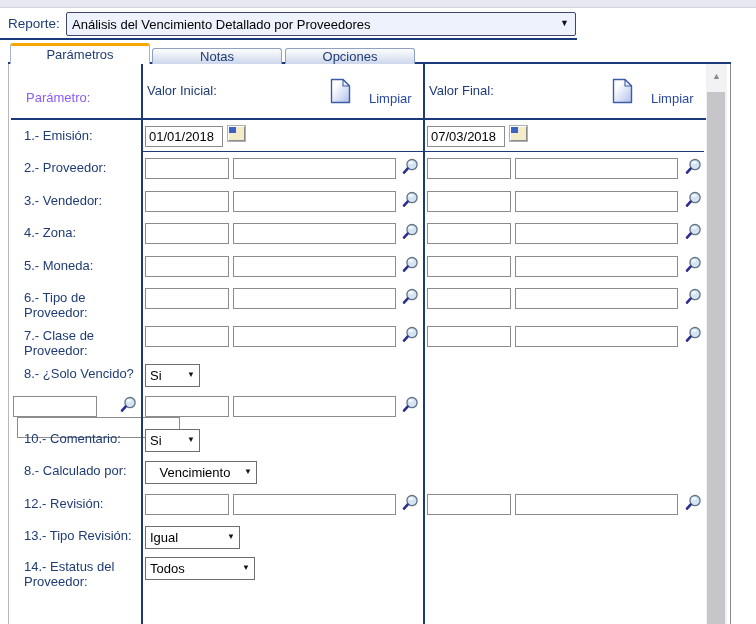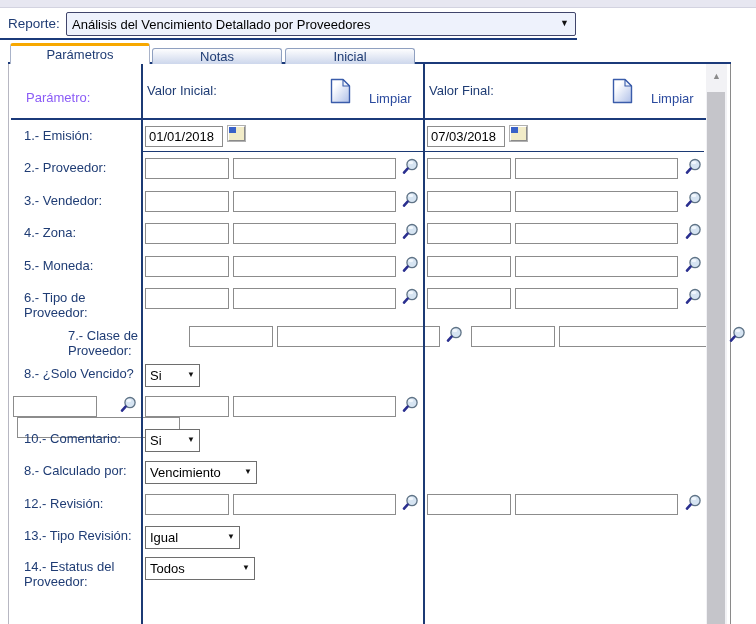--- a/index.html
+++ b/index.html
@@ -91,21 +91,21 @@
     </select>
     <span class="rselect-arrow">▼</span>
   </div>
 
 
   <div class="report-underline"></div>
 
   <div class="tabs" id="tabs">
       <div class="tab active">Parámetros</div>
       <div class="tab inactive">Notas</div>
-      <div class="tab inactive">Inicial</div>
+      <div class="tab inactive">Opciones</div>
     </div>
 
   <div class="panel">
     <div class="panel-topline"></div>
     <div class="vline v1"></div>
     <div class="vline v2"></div>
 
     <div class="header-row">
       <div class="hlabel">Parámetro:</div>
       <div class="hval">
@@ -208,21 +208,21 @@
                 <circle cx="10" cy="6.6" r="5.1" fill="#d6e4f2" stroke="#5f7386" stroke-width="1.3"></circle>
                 <ellipse cx="8.8" cy="4.6" rx="2.6" ry="1.7" fill="#f2f8fd" opacity="0.95"></ellipse>
                 <line x1="5.6" y1="10.6" x2="2" y2="14.6" stroke="#2a2f8f" stroke-width="2.6" stroke-linecap="round"></line>
               </svg></span></div>
           <div class="cell-val"><input class="txt inp-small" type="text" style=""><input class="txt inp-large" type="text" style=""><span class="mag"><svg width="17" height="17" viewBox="0 0 17 17">
                 <circle cx="10" cy="6.6" r="5.1" fill="#d6e4f2" stroke="#5f7386" stroke-width="1.3"></circle>
                 <ellipse cx="8.8" cy="4.6" rx="2.6" ry="1.7" fill="#f2f8fd" opacity="0.95"></ellipse>
                 <line x1="5.6" y1="10.6" x2="2" y2="14.6" stroke="#2a2f8f" stroke-width="2.6" stroke-linecap="round"></line>
               </svg></span></div>
         </div>
-        <div class="prow" style="height: 38px; padding-left: 44px;">
+        <div class="prow" style="height: 38px;">
           <div class="cell-lab">7.- Clase de Proveedor:</div>
           <div class="cell-val"><input class="txt inp-small" type="text" style=""><input class="txt inp-large" type="text" style=""><span class="mag"><svg width="17" height="17" viewBox="0 0 17 17">
                 <circle cx="10" cy="6.6" r="5.1" fill="#d6e4f2" stroke="#5f7386" stroke-width="1.3"></circle>
                 <ellipse cx="8.8" cy="4.6" rx="2.6" ry="1.7" fill="#f2f8fd" opacity="0.95"></ellipse>
                 <line x1="5.6" y1="10.6" x2="2" y2="14.6" stroke="#2a2f8f" stroke-width="2.6" stroke-linecap="round"></line>
               </svg></span></div>
           <div class="cell-val"><input class="txt inp-small" type="text" style=""><input class="txt inp-large" type="text" style=""><span class="mag"><svg width="17" height="17" viewBox="0 0 17 17">
                 <circle cx="10" cy="6.6" r="5.1" fill="#d6e4f2" stroke="#5f7386" stroke-width="1.3"></circle>
                 <ellipse cx="8.8" cy="4.6" rx="2.6" ry="1.7" fill="#f2f8fd" opacity="0.95"></ellipse>
                 <line x1="5.6" y1="10.6" x2="2" y2="14.6" stroke="#2a2f8f" stroke-width="2.6" stroke-linecap="round"></line>
@@ -245,21 +245,21 @@
                 <line x1="5.6" y1="10.6" x2="2" y2="14.6" stroke="#2a2f8f" stroke-width="2.6" stroke-linecap="round"></line>
               </svg></span></div>
         </div>
         <div class="prow" style="height: 32.5px;">
           <div class="cell-lab">10.- Comentario:</div>
           <div class="cell-val"><span class="selwrap"><select class="psel" style="width: 55px;"><option>Si</option></select><span class="selarrow">▼</span></span></div>
           <div class="cell-val"></div>
         </div>
         <div class="prow" style="height: 32.5px;">
           <div class="cell-lab">8.- Calculado por:</div>
-          <div class="cell-val"><span class="selwrap"><select class="psel" style="width: 112px;"><option>Vencimiento</option></select><span class="selarrow">▼</span></span></div>
+          <div class="cell-val"><span class="selwrap"><select class="psel" style="width: 112px; text-align: center;"><option>Vencimiento</option></select><span class="selarrow">▼</span></span></div>
           <div class="cell-val"></div>
         </div>
         <div class="prow" style="height: 32.5px;">
           <div class="cell-lab">12.- Revisión:</div>
           <div class="cell-val"><input class="txt inp-small" type="text" style=""><input class="txt inp-large" type="text" style=""><span class="mag"><svg width="17" height="17" viewBox="0 0 17 17">
                 <circle cx="10" cy="6.6" r="5.1" fill="#d6e4f2" stroke="#5f7386" stroke-width="1.3"></circle>
                 <ellipse cx="8.8" cy="4.6" rx="2.6" ry="1.7" fill="#f2f8fd" opacity="0.95"></ellipse>
                 <line x1="5.6" y1="10.6" x2="2" y2="14.6" stroke="#2a2f8f" stroke-width="2.6" stroke-linecap="round"></line>
               </svg></span></div>
           <div class="cell-val"><input class="txt inp-small" type="text" style=""><input class="txt inp-large" type="text" style=""><span class="mag"><svg width="17" height="17" viewBox="0 0 17 17">

